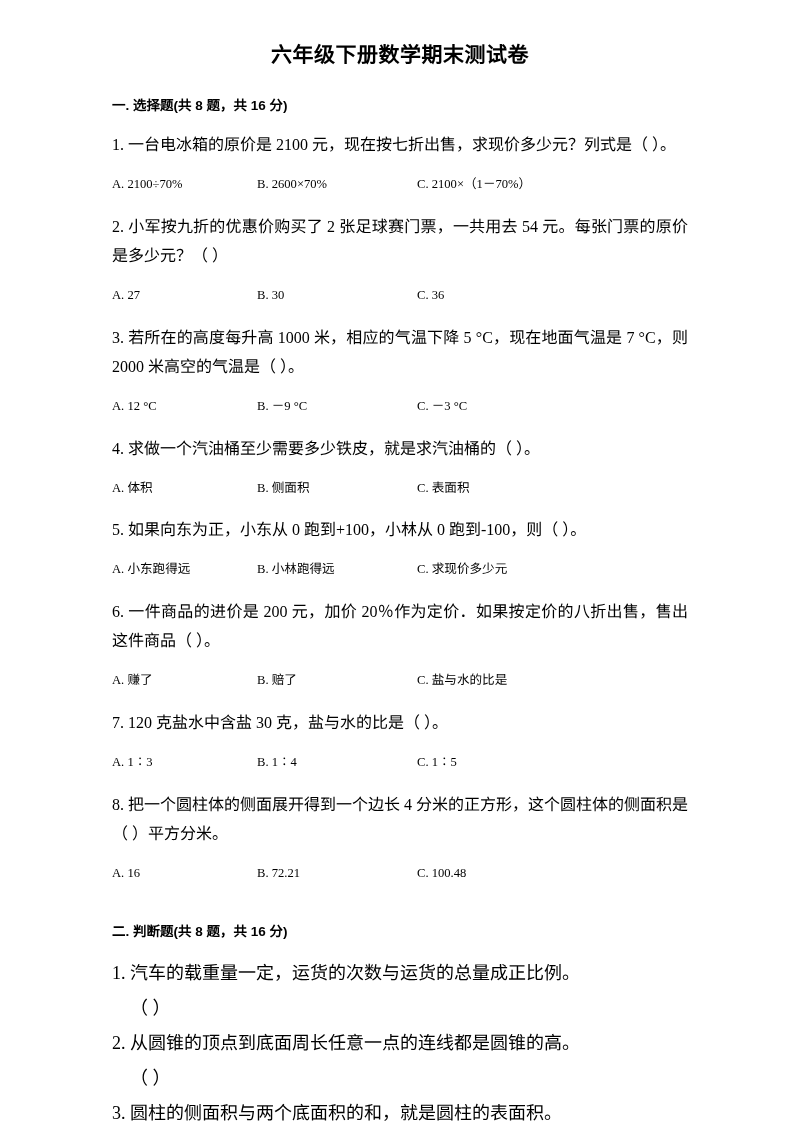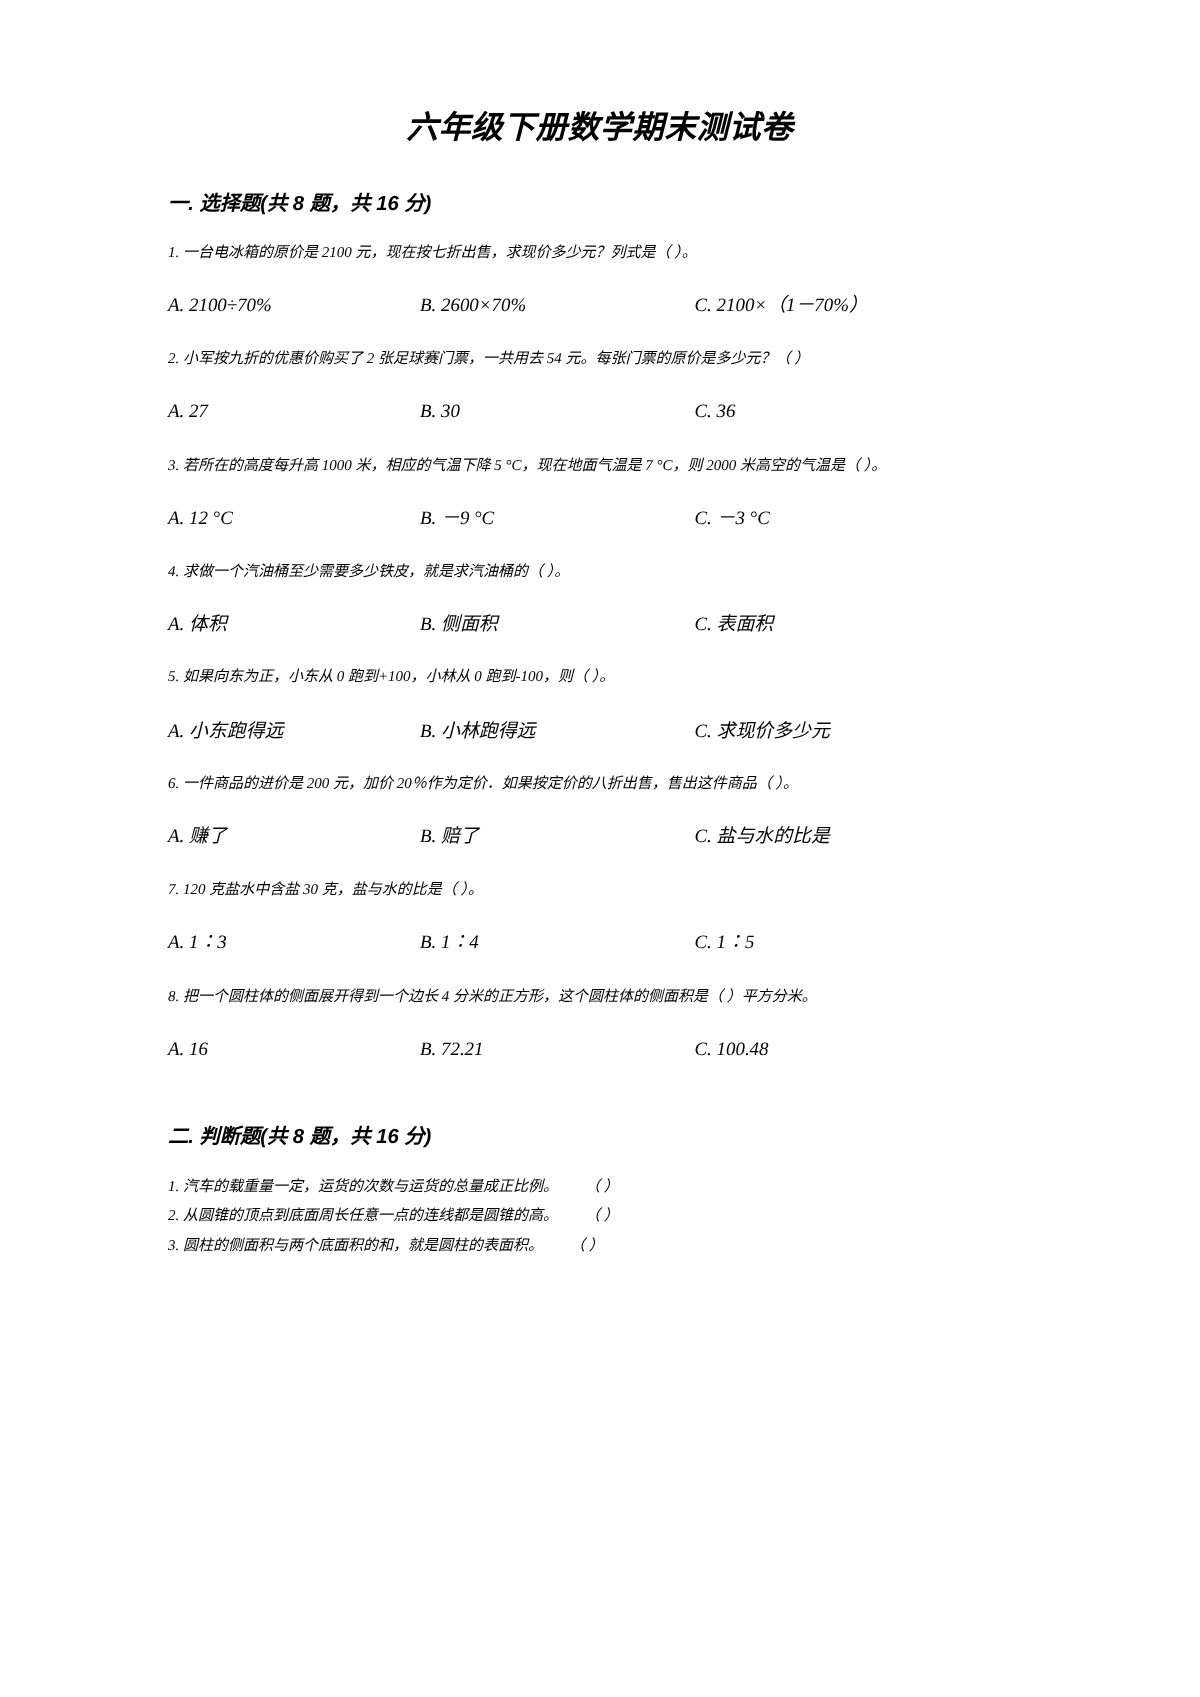--- a/index.html
+++ b/index.html
@@ -13,71 +13,70 @@
     height: 1131px;
     font-family: "Liberation Serif", "DejaVu Serif", serif;
     color: #000000;
     position: relative;
     overflow: hidden;
   }
   .page {
     width: 800px;
     height: 945px;
     box-sizing: border-box;
-    padding: 68px 112px 0 112px;
+    padding: 38px 112px 0 112px;
     position: relative;
-    font-style: italic;
   }
   .doc-title {
     text-align: center;
     font-size: 21px;
     font-weight: bold;
     letter-spacing: 0.5px;
     margin: 0 0 26px 0;
     font-family: "Liberation Sans", "DejaVu Sans", sans-serif;
   }
   .section-head {
     font-size: 13.5px;
     font-weight: bold;
     margin: 35px 0 16px 0;
     font-family: "Liberation Sans", "DejaVu Sans", sans-serif;
   }
   .section-head:first-of-type {
     margin-top: 0;
   }
   .question {
-    font-size: 10px;
+    font-size: 16px;
     line-height: 1.82;
     margin: 0 0 14px 0;
     text-align: justify;
   }
   .options {
     font-size: 12.6px;
     line-height: 1.8;
     margin: 0 0 16px 0;
     display: flex;
     flex-direction: row;
     white-space: pre;
-    gap: 23px;
   }
   .opt {
     display: inline-block;
   }
   .opt-a { width: 145px; }
   .opt-b { width: 160px; }
   .opt-c { width: auto; }
   .tf-list {
     margin-top: 2px;
   }
   .tf-item {
-    font-size: 10px;
+    font-size: 18px;
     line-height: 1.95;
     margin: 0;
     display: flex;
     justify-content: flex-start;
+    flex-direction: column;
   }
   .tf-text {
     display: inline-block;
   }
   .tf-brackets {
     display: inline-block;
     margin-left: 18px;
   }
 </style>
 </head>

